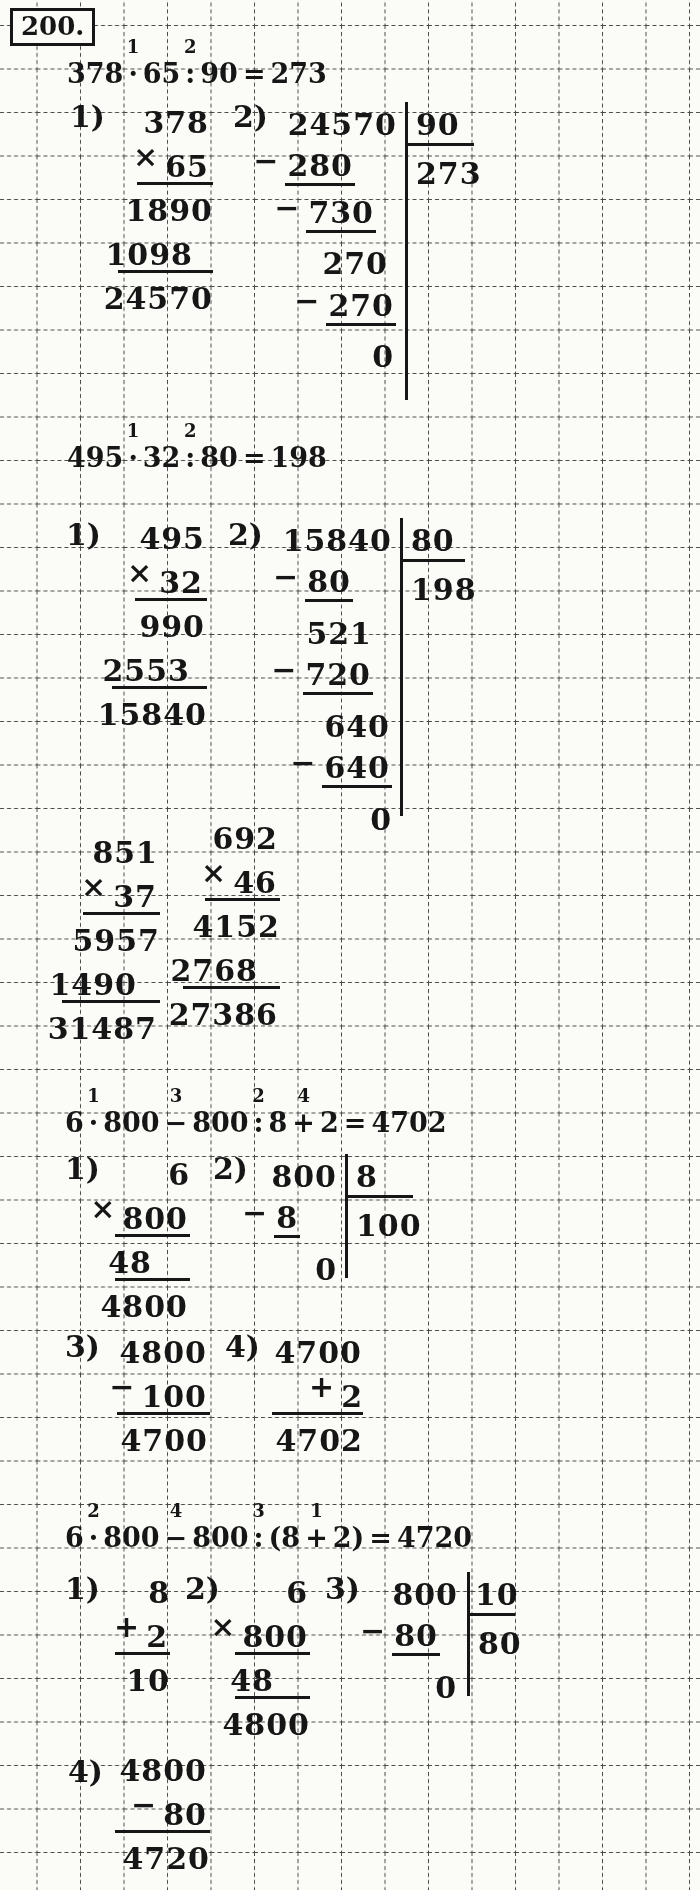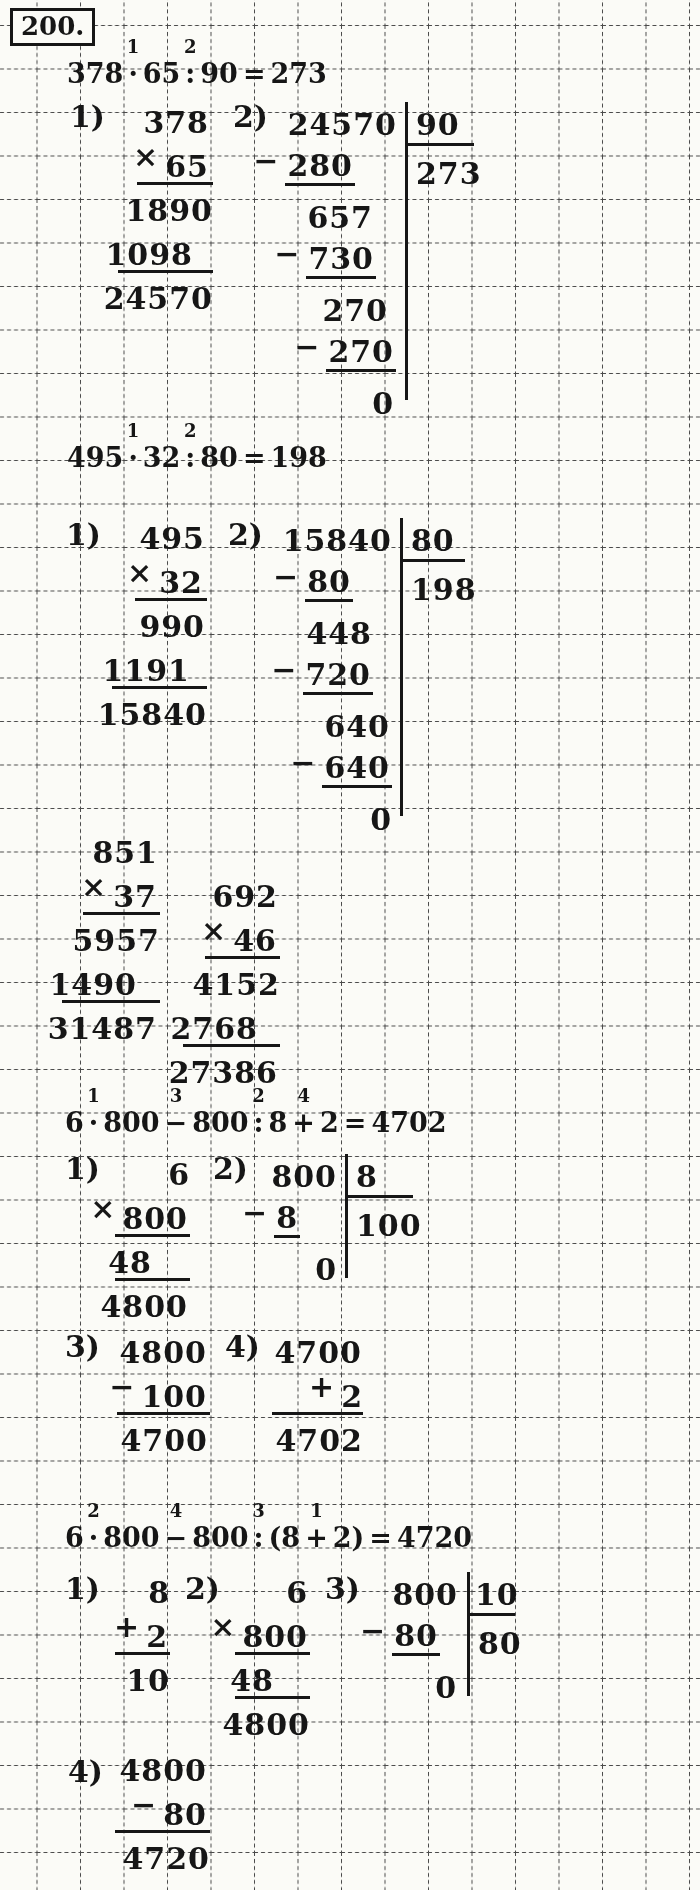--- a/index.html
+++ b/index.html
@@ -96,23 +96,20 @@
   <span class="lab" style="left:233px;top:100px">2)</span>
   <div class="division" style="left:283px;top:96px">
     <div class="dcol" style="width:114px">
       <div class="drow">
           <span class="num">24570</span>
         </div>
       <div class="drow" style="padding-right:42px">
           <span class="sign">−</span>
           <span class="num uline">280</span>
         </div>
-      <div class="drow" style="padding-right:24px">
-          <span class="num">657</span>
-        </div>
       <div class="drow" style="padding-right:21px">
           <span class="sign">−</span>
           <span class="num uline">730</span>
         </div>
       <div class="drow" style="padding-right:9px">
           <span class="num">270</span>
         </div>
       <div class="drow" style="padding-right:1px">
           <span class="sign">−</span>
           <span class="num uline">270</span>
@@ -149,40 +146,40 @@
       </div>
     <div class="crow" style="padding-right:4px">
         <span class="sign">×</span>
         <span class="num">32</span>
       </div>
     <div class="rule" style="width:72px"></div>
     <div class="crow" style="padding-right:2px">
         <span class="num">990</span>
       </div>
     <div class="crow" style="padding-right:17px">
-        <span class="num">1191</span>
+        <span class="num">2553</span>
       </div>
     <div class="rule" style="width:95px"></div>
     <div class="crow">
         <span class="num">15840</span>
       </div>
   </div>
 
   <span class="lab" style="left:228px;top:518px">2)</span>
   <div class="division" style="left:278px;top:512px">
     <div class="dcol" style="width:114px">
       <div class="drow">
           <span class="num">15840</span>
         </div>
       <div class="drow" style="padding-right:39px">
           <span class="sign">−</span>
           <span class="num uline">80</span>
         </div>
       <div class="drow" style="padding-right:20px">
-          <span class="num">448</span>
+          <span class="num">521</span>
         </div>
       <div class="drow" style="padding-right:19px">
           <span class="sign">−</span>
           <span class="num uline">720</span>
         </div>
       <div class="drow" style="padding-right:2px">
           <span class="num">640</span>
         </div>
       <div class="drow">
           <span class="sign">−</span>
@@ -217,21 +214,21 @@
       </div>
     <div class="crow" style="padding-right:23px">
         <span class="num">1490</span>
       </div>
     <div class="rule" style="width:98px"></div>
     <div class="crow" style="padding-right:3px">
         <span class="num">31487</span>
       </div>
   </div>
 
-  <div class="colop" style="left:183px;top:870px;width:97px">
+  <div class="colop" style="left:183px;top:812px;width:97px">
     <div class="crow" style="padding-right:2px">
         <span class="num">692</span>
       </div>
     <div class="crow" style="padding-right:3px">
         <span class="sign">×</span>
         <span class="num">46</span>
       </div>
     <div class="rule" style="width:75px"></div>
     <div class="crow">
         <span class="num">4152</span>

